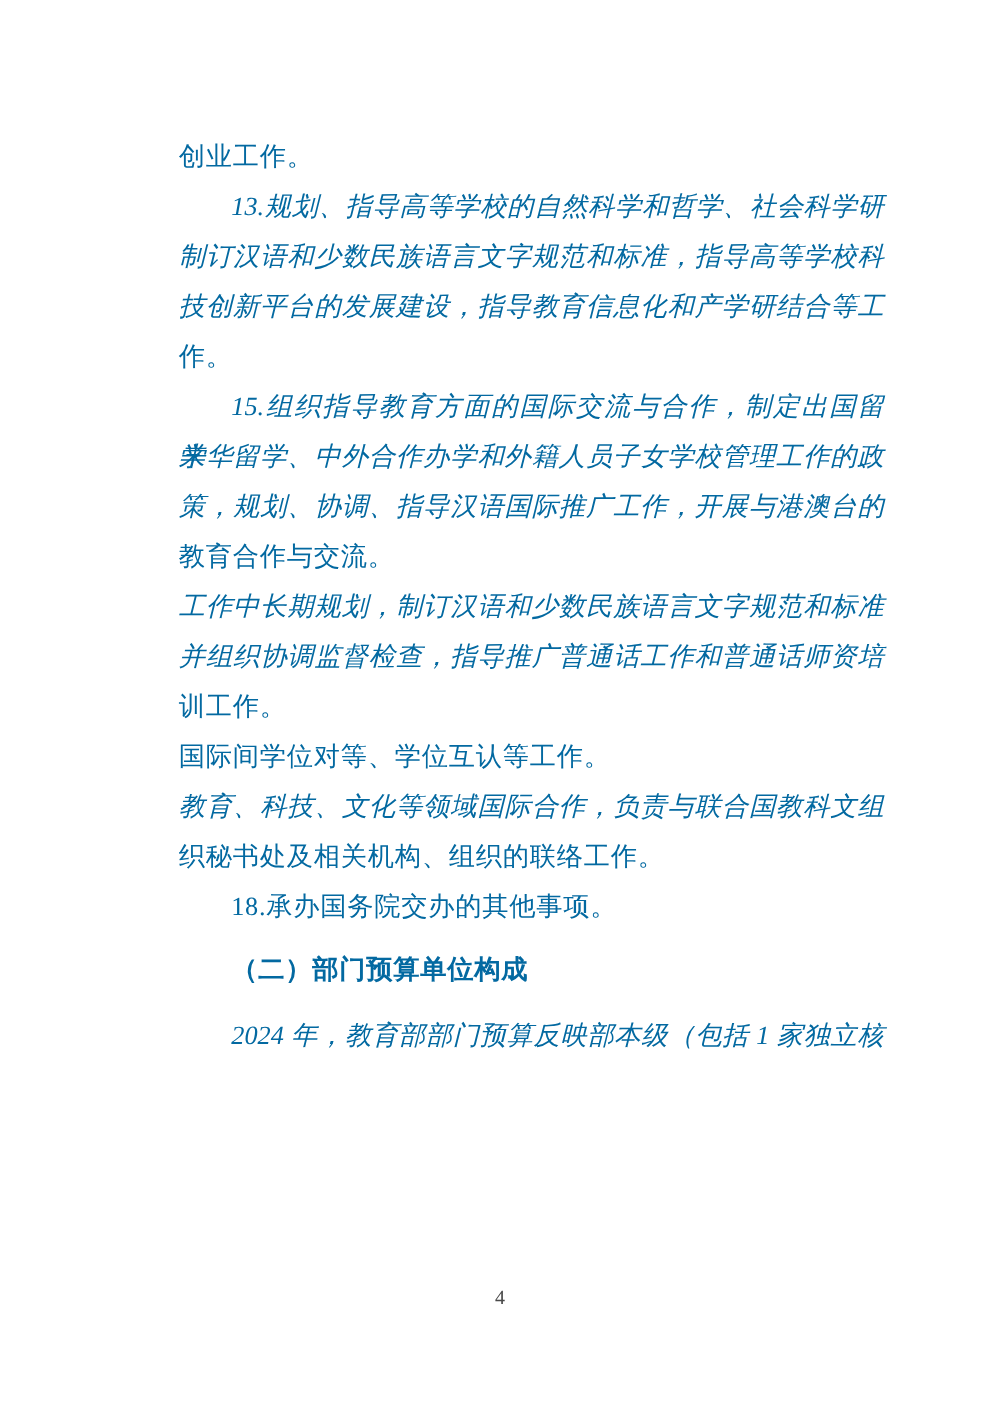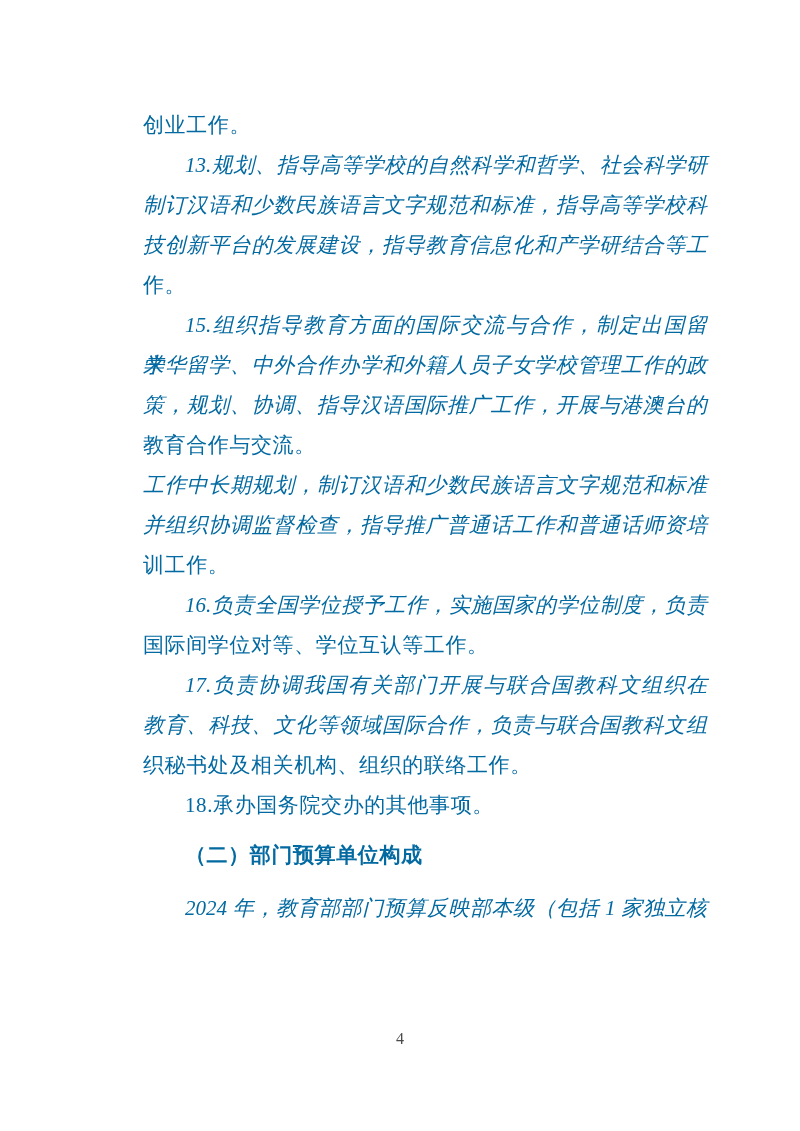--- a/index.html
+++ b/index.html
@@ -71,23 +71,21 @@
       <div class="line justify">制订汉语和少数民族语言文字规范和标准，指导高等学校科</div>
       <div class="line justify">技创新平台的发展建设，指导教育信息化和产学研结合等工</div>
       <div class="line">作。</div>
       <div class="line indent justify">15.组织指导教育方面的国际交流与合作，制定出国留学、</div>
       <div class="line justify">来华留学、中外合作办学和外籍人员子女学校管理工作的政</div>
       <div class="line justify">策，规划、协调、指导汉语国际推广工作，开展与港澳台的</div>
       <div class="line">教育合作与交流。</div>
       <div class="line justify">工作中长期规划，制订汉语和少数民族语言文字规范和标准</div>
       <div class="line justify">并组织协调监督检查，指导推广普通话工作和普通话师资培</div>
       <div class="line">训工作。</div>
-      <div class="line indent justify">16.负责全国学位授予工作，实施国家的学位制度，负责</div>
       <div class="line">国际间学位对等、学位互认等工作。</div>
-      <div class="line indent justify">17.负责协调我国有关部门开展与联合国教科文组织在</div>
       <div class="line justify">教育、科技、文化等领域国际合作，负责与联合国教科文组</div>
       <div class="line">织秘书处及相关机构、组织的联络工作。</div>
       <div class="line indent">18.承办国务院交办的其他事项。</div>
       <div class="line indent heading">（二）部门预算单位构成</div>
       <div class="line indent justify">2024 年，教育部部门预算反映部本级（包括 1 家独立核</div>
     </div>
   <div class="page-footer">4</div>
 </div>
 
 </body></html>

